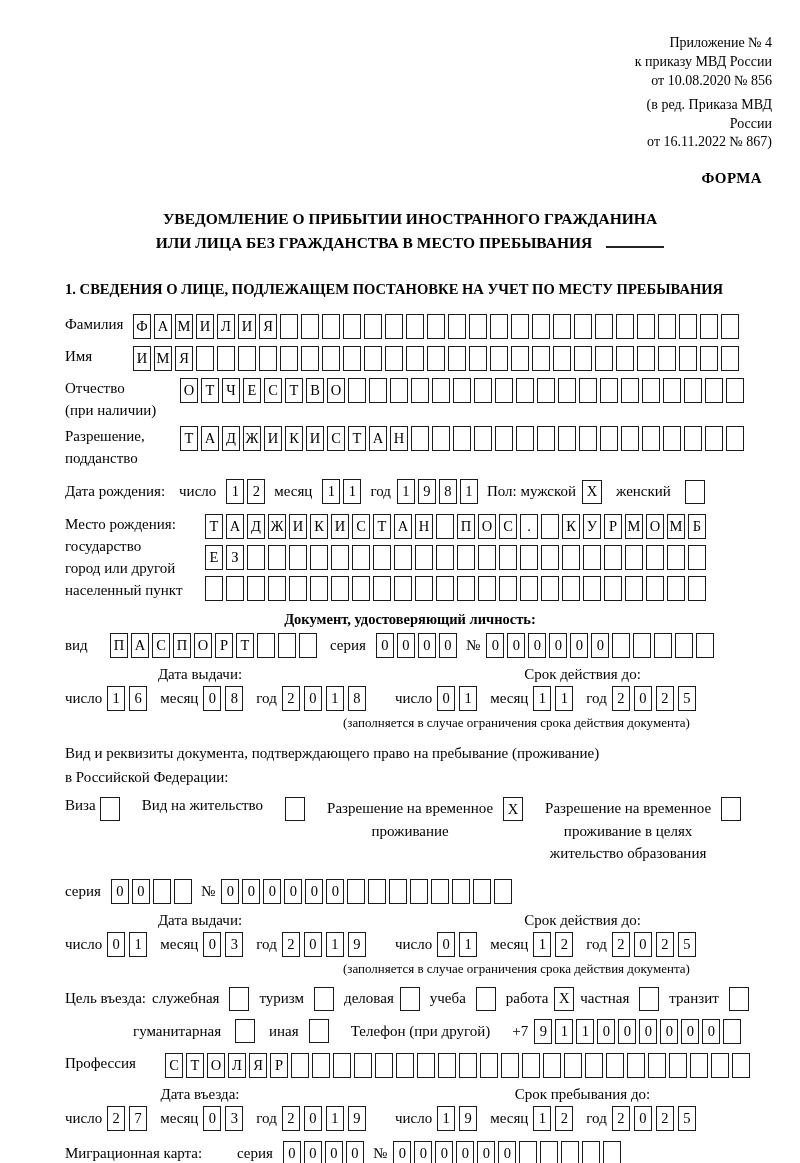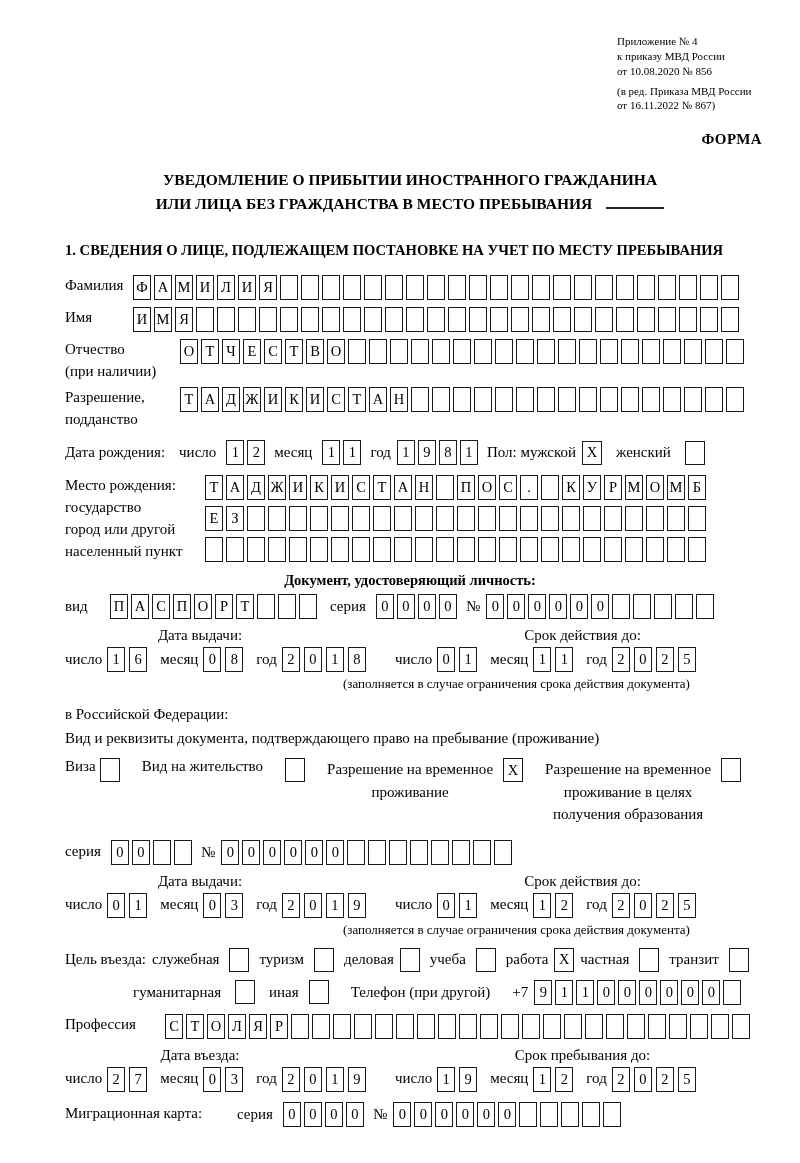--- a/index.html
+++ b/index.html
@@ -1,18 +1,18 @@
 <!DOCTYPE html>
 <html><head>
 <meta charset="utf-8">
 <style>
   html,body{margin:0;padding:0;background:#fff;}
   body{width:800px;height:1163px;color:#000;font-family:"Liberation Serif",serif;font-size:15px;overflow:hidden;}
   .page{box-sizing:border-box;width:800px;height:1163px;padding:34px 28px 16px 65px;}
-  .hdr{margin-left:552px;font-size:11px;line-height:1.35;}
+  .hdr{margin-left:552px;font-size:14px;line-height:1.35;text-align:right;}
   .hdr .amend{margin-top:5px;}
   .forma{font-weight:bold;text-align:right;padding-right:10px;margin-top:18px;letter-spacing:.4px;}
   .title{font-weight:bold;text-align:center;margin-left:-17px;margin-top:20px;font-size:15.5px;line-height:1.55;}
   .blank{display:inline-block;width:58px;border-bottom:2px solid #222;height:14px;margin-left:14px;}
   .sec{font-weight:bold;margin-top:26px;font-size:14.6px;}
   .row{display:flex;align-items:flex-start;margin-top:7px;}
   .irow{display:flex;align-items:center;margin-top:9px;}
   .lbl{flex:none;line-height:1.45;}
   .w68{width:68px;}.w115{width:115px;}.w140{width:140px;}.w45{width:45px;}
   .cells{display:flex;flex-wrap:nowrap;}
@@ -393,38 +393,38 @@
             <span class="cell">0</span>
             <span class="cell">2</span>
             <span class="cell">5</span>
           </span>
       </div>
       <div class="datenote">(заполняется в случае ограничения срока действия документа)</div>
     </div>
   </div>
 
   <div class="plain">
+    <div>Вид и реквизиты документа, подтверждающего право на пребывание (проживание)</div>
     <div>в Российской Федерации:</div>
-    <div>Вид и реквизиты документа, подтверждающего право на пребывание (проживание)</div>
   </div>
 
   <div class="permits">
     <span>Виза</span>
     <span class="box" style="margin-left:4px"></span>
     <span class="g22">Вид на жительство</span>
     <span class="box g22"></span>
     <span class="stack g22">
       <div>Разрешение на временное</div>
       <div>проживание</div>
     </span>
     <span class="box g10">X</span>
     <span class="stack g22">
       <div>Разрешение на временное</div>
       <div>проживание в целях</div>
-      <div>получения образования</div>
+      <div>жительство образования</div>
     </span>
     <span class="box g10"></span>
   </div>
 
   <div class="irow" style="margin-top:14px">
     <span class="lbl">серия</span>
     <span class="cells g10">
         <span class="cell">0</span>
         <span class="cell">0</span>
         <span class="cell"></span>

